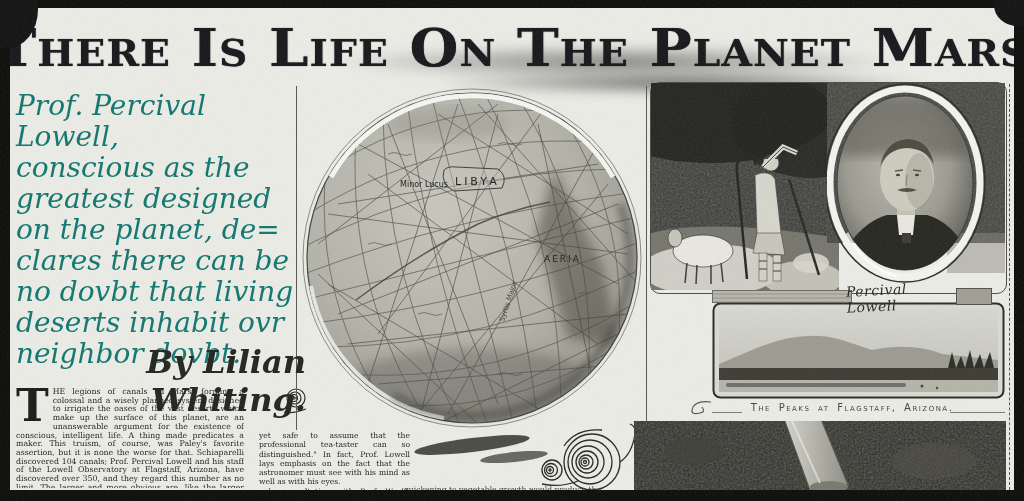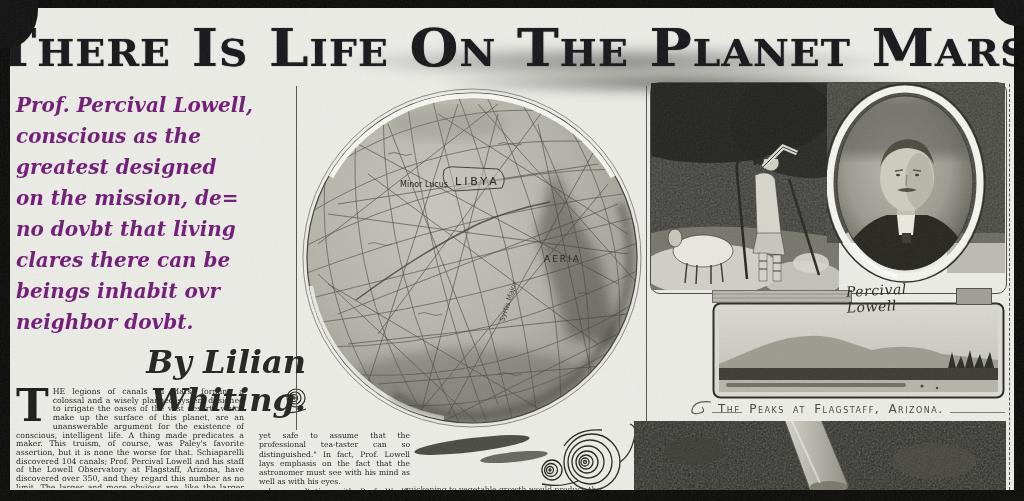--- a/index.html
+++ b/index.html
@@ -8,42 +8,42 @@
   .abs{position:absolute;}
   
   .frame{background:#0b0b0a;z-index:60;}
   .blob{background:#111;z-index:61;}
   
   #headline{left:14px;top:16px;width:996px;height:66px;text-align:center;
     font-size:53px;font-weight:bold;font-variant:small-caps;letter-spacing:1px;
     transform:scaleX(1.06);color:#15151a;text-shadow:0 0 1px rgba(20,20,20,.8);z-index:5;}
   .smudge{border-radius:50%;filter:blur(5px);z-index:1;}
   
-  #intro{left:16px;top:90px;width:286px;font-style:italic;font-weight:bold;
-    font-size:20px;line-height:31px;color:#701a75;z-index:5;}
+  #intro{left:16px;top:90px;width:286px;font-style:italic;font-weight:normal;
+    font-size:28px;line-height:31px;color:#0f766e;z-index:5;}
   #byline{left:36px;top:343px;width:270px;font-style:italic;font-weight:bold;
     font-size:32px;color:#22221e;z-index:5;text-align:right;}
   
   .newscol{font-size:7.8px;line-height:8.7px;text-align:justify;color:#23211d;overflow:hidden;z-index:5;}
   #article{left:16px;top:388px;width:228px;height:100px;}
   .dropcap{float:left;font-size:44px;line-height:36px;font-weight:bold;padding:0 4px 0 0;color:#191916;}
   #col2{left:259px;top:431px;width:151px;height:66px;font-size:7.6px;line-height:9.3px;}
   #col2 .p2{text-indent:9px;}
   #col3{left:404px;top:485px;width:195px;height:12px;font-size:7.6px;white-space:nowrap;color:#3c3a34;z-index:5;}
   .vrule{width:1px;background:#56564d;z-index:4;}
   .dashrule{border-left:1px dashed #52524a;z-index:4;}
   
   #rightframe{left:650px;top:82px;width:355px;height:210px;border:1px solid #4a4a42;border-radius:10px;z-index:2;}
   #sigstrip{left:712px;top:290px;width:138px;height:11px;border:1px solid #6a6a60;
     background:repeating-linear-gradient(180deg,#b7b7ad 0 2px,#a4a49a 2px 4px);z-index:6;}
   #signature{left:846px;top:281px;width:110px;height:20px;font-style:italic;font-size:14px;
     color:#2a2a24;transform:rotate(-3deg);letter-spacing:.5px;z-index:6;}
   #stampbox{left:956px;top:288px;width:34px;height:15px;background:#9e9e94;border:1px solid #50504a;z-index:6;}
-  #caption{left:718px;top:402px;width:268px;height:14px;text-align:left;
-    font-family:"DejaVu Sans",sans-serif;font-variant:small-caps;font-size:12px;
+  #caption{left:718px;top:402px;width:268px;height:14px;text-align:center;
+    font-family:"DejaVu Sans",sans-serif;font-variant:small-caps;font-size:10px;
     letter-spacing:1.5px;word-spacing:3px;color:#45453e;z-index:6;}
   .caprule{height:1px;background:#7a7a72;z-index:6;}
   svg{display:block;}
   .art{z-index:3;}
   #grainwrap{left:0;top:0;width:1024px;height:501px;z-index:70;pointer-events:none;opacity:.09;}
 </style>
 </head>
 <body>
 
 <div id="page">
@@ -64,24 +64,24 @@
   </svg>
 
   <div class="abs smudge" style="left:330px;top:44px;width:570px;height:36px;background:radial-gradient(ellipse,rgba(25,25,22,.5),rgba(25,25,22,0) 70%);"></div>
   <div class="abs smudge" style="left:430px;top:70px;width:500px;height:26px;background:radial-gradient(ellipse,rgba(25,25,22,.6),rgba(25,25,22,0) 70%);"></div>
   <div id="headline" class="abs">There Is Life On The Planet Mars</div>
 
   <div id="intro" class="abs">
     <div>Prof. Percival Lowell,</div>
     <div>conscious as the</div>
     <div>greatest designed</div>
-    <div>on the mission, de=</div>
+    <div>on the planet, de=</div>
+    <div>clares there can be</div>
     <div>no dovbt that living</div>
-    <div>clares there can be</div>
-    <div>beings inhabit ovr</div>
+    <div>deserts inhabit ovr</div>
     <div>neighbor dovbt.</div>
   </div>
   <div id="byline" class="abs">By Lilian Whiting.</div>
 
   <div id="article" class="abs newscol">
     <span class="dropcap">T</span><span>HE legions of canals on Mars, forming a colossal and a wisely planned system designed to irrigate the oases of the vast deserts which make up the surface of this planet, are an unanswerable argument for the existence of conscious, intelligent life. A thing made predicates a maker. This truism, of course, was Paley's favorite assertion, but it is none the worse for that. Schiaparelli discovered 104 canals; Prof. Percival Lowell and his staff of the Lowell Observatory at Flagstaff, Arizona, have discovered over 350, and they regard this number as no limit. The larger and more obvious are, like the larger asteroids, discovered first; but in each opposition of the planet the trained sight and skill of the</span>
   </div>
 
   <div class="abs vrule" style="left:296px;top:86px;height:344px;"></div>
   <div class="abs vrule" style="left:646px;top:86px;height:338px;"></div>

